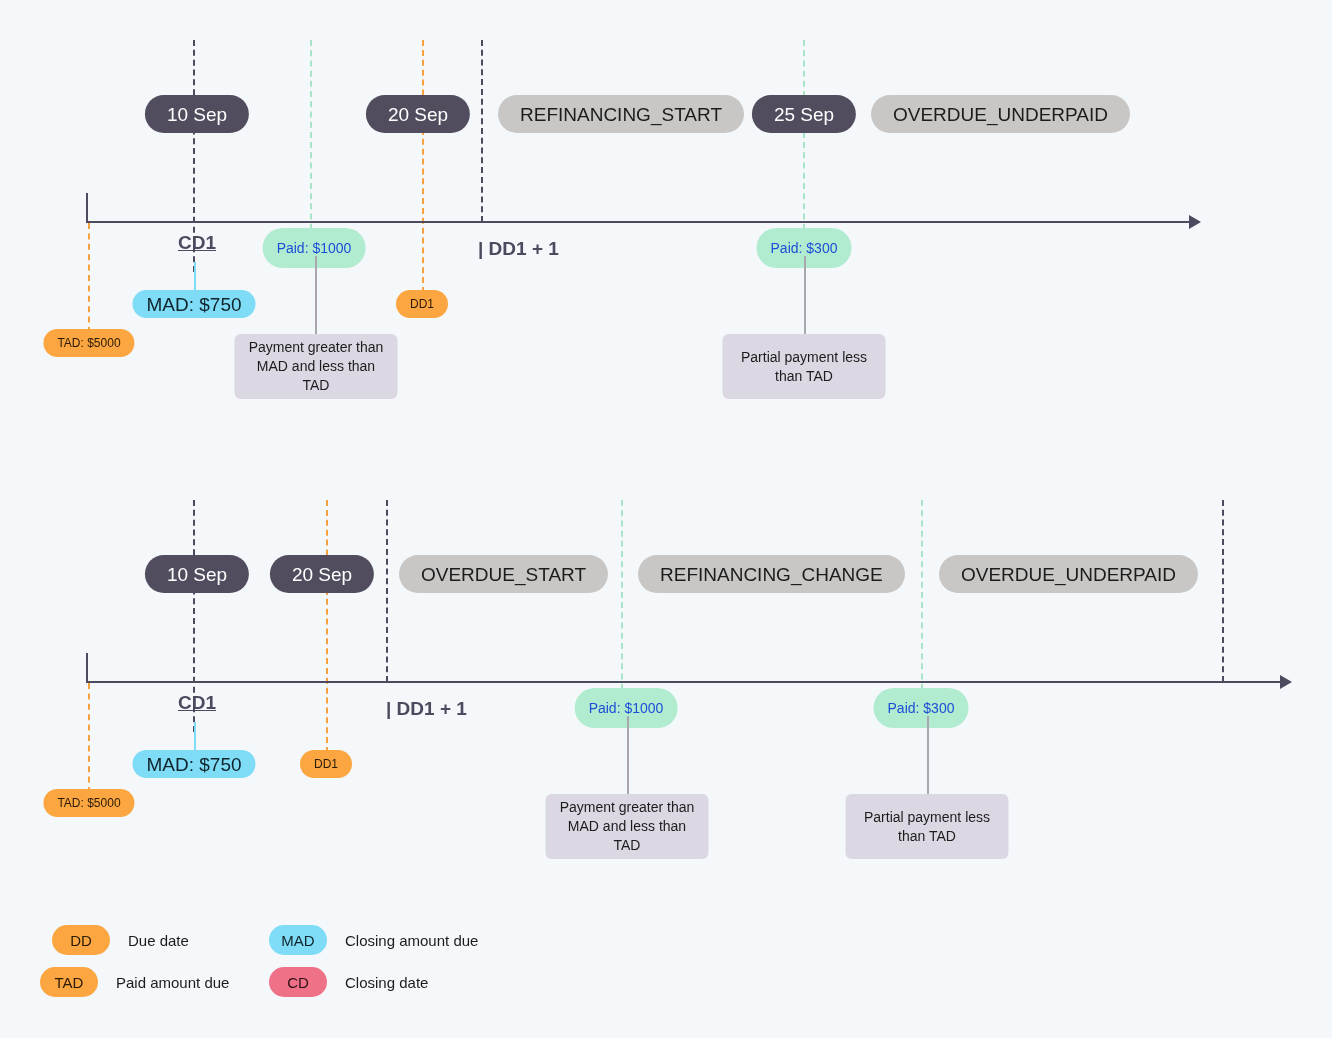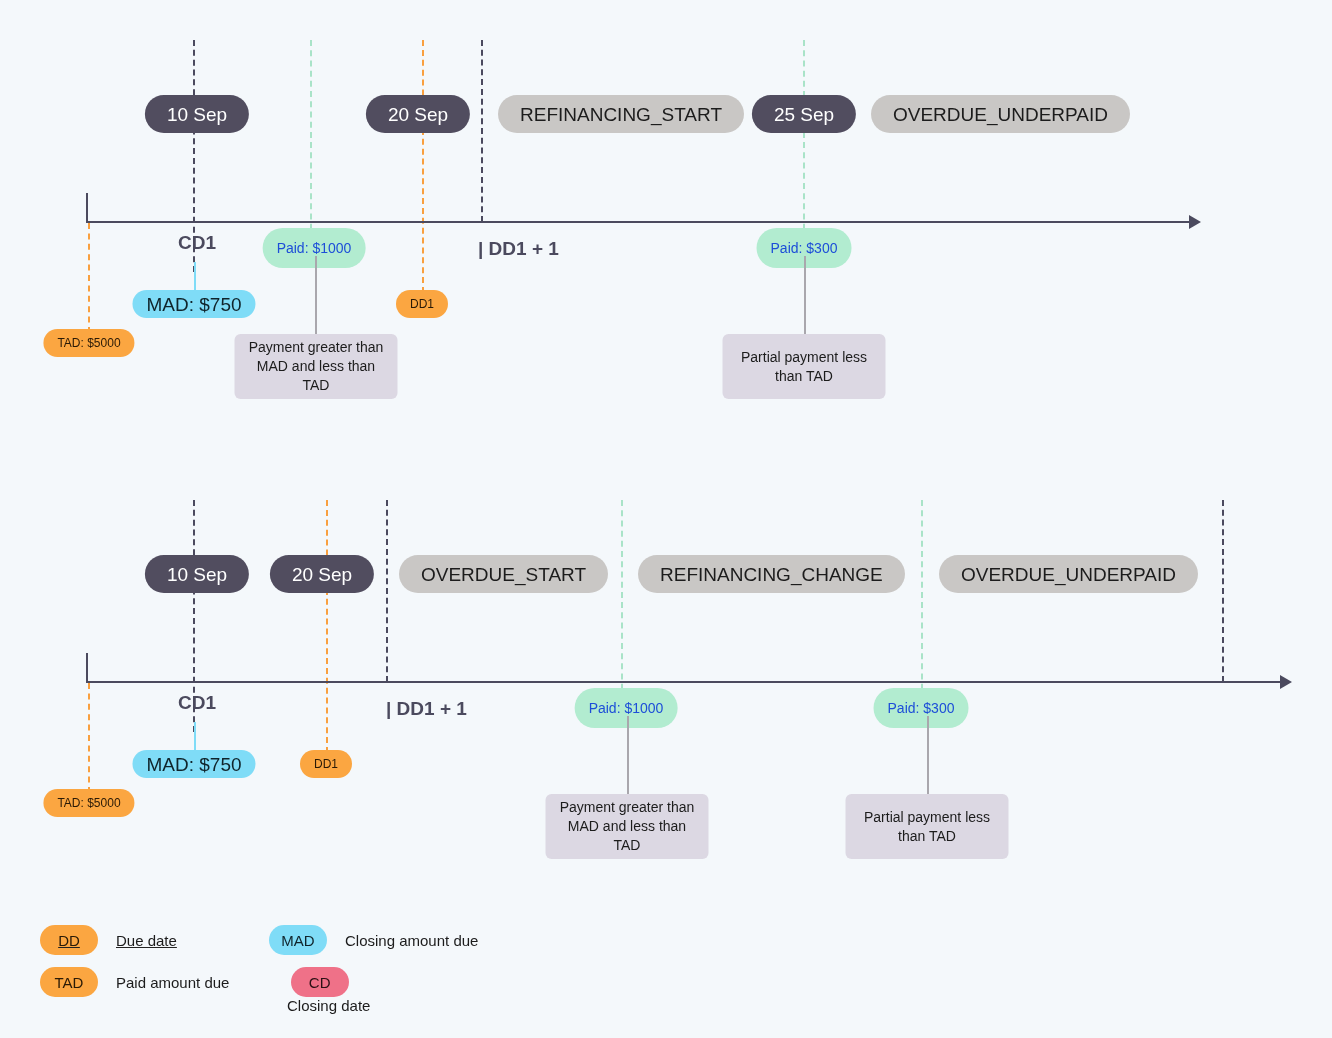--- a/index.html
+++ b/index.html
@@ -67,21 +67,21 @@
   .stem { position:absolute; width:1.5px; }
   .stem.grey { background:#a9a7ad; }
   .stem.cyan { background:#7fdcf7; }
 
   
   .marker-label {
     position:absolute;
     font-size:19px; font-weight:bold; color:#4b4a5e;
     white-space:nowrap;
   }
-  .marker-label.centered { transform:translateX(-50%); }
+  .marker-label.centered { transform:translateX(-50%);text-decoration:underline; }
 
   
   .note {
     position:absolute;
     background:#dcd8e3; border-radius:6px;
     font-size:14px; color:#1c1c1c;
     text-align:center;
     display:flex; align-items:center; justify-content:center;
     padding:8px 10px; line-height:1.35;
     transform:translateX(-50%);
@@ -174,31 +174,31 @@
     <div class="pill paid" style="left:921px; top:688px;">Paid: $300</div>
 
     <div class="stem grey" style="left:627px; top:716px; height:80px;"></div>
     <div class="stem grey" style="left:927px; top:716px; height:80px;"></div>
 
     <div class="note" style="left:627px; top:794px; width:163px; height:65px;">Payment greater than MAD and less than TAD</div>
     <div class="note" style="left:927px; top:794px; width:163px; height:65px;">Partial payment less than TAD</div>
   </div>
 
   <div class="legend" style="left:0; top:0;">
-    <div class="legend-row" style="left:40px; top:925px;text-decoration:underline;">
+    <div class="legend-row" style="left:52px; top:925px;">
       <span class="legend-chip orange">DD</span>
       <span class="legend-text">Due date</span>
     </div>
     <div class="legend-row" style="left:269px; top:925px;">
       <span class="legend-chip cyan">MAD</span>
       <span class="legend-text">Closing amount due</span>
     </div>
     <div class="legend-row" style="left:40px; top:967px;">
       <span class="legend-chip orange">TAD</span>
       <span class="legend-text">Paid amount due</span>
     </div>
-    <div class="legend-row" style="left:269px; top:967px;flex-direction:column;">
+    <div class="legend-row" style="left:269px; top:967px;">
       <span class="legend-chip pink">CD</span>
       <span class="legend-text">Closing date</span>
     </div>
   </div>
 
 </div>
 
 </body></html>

